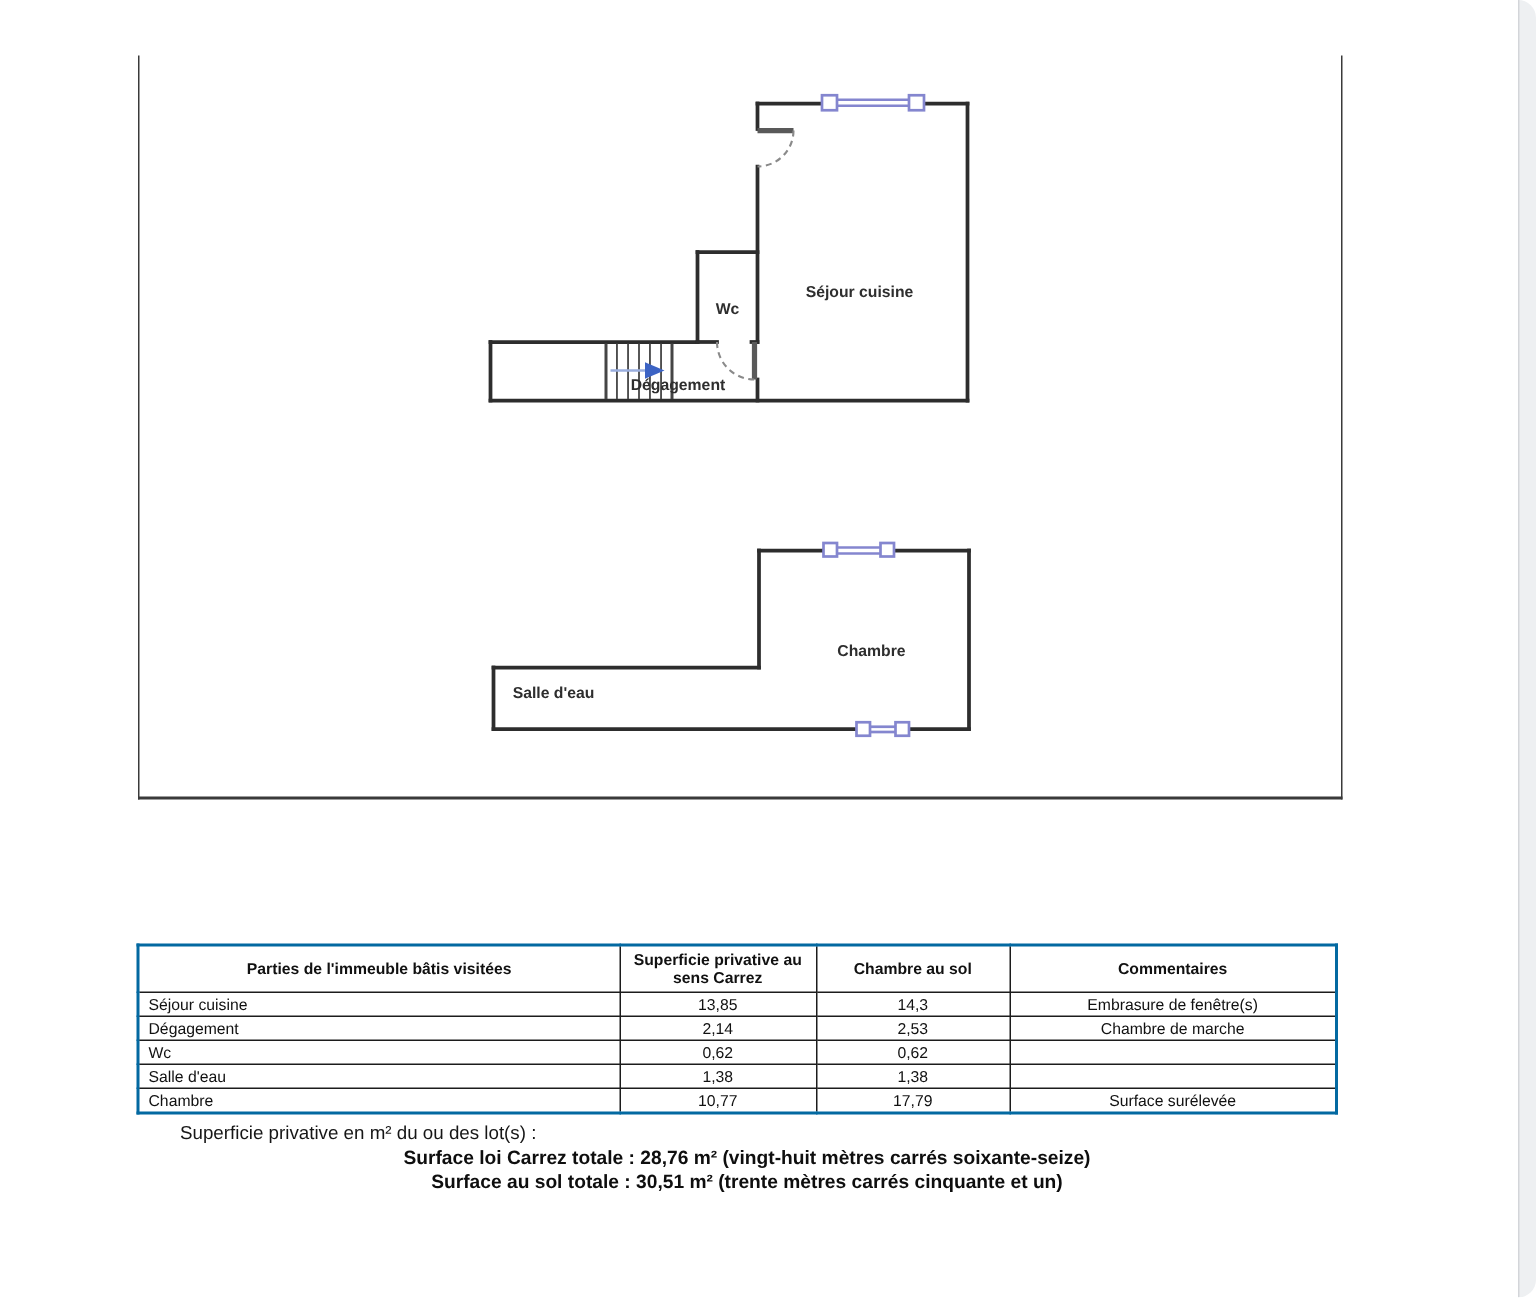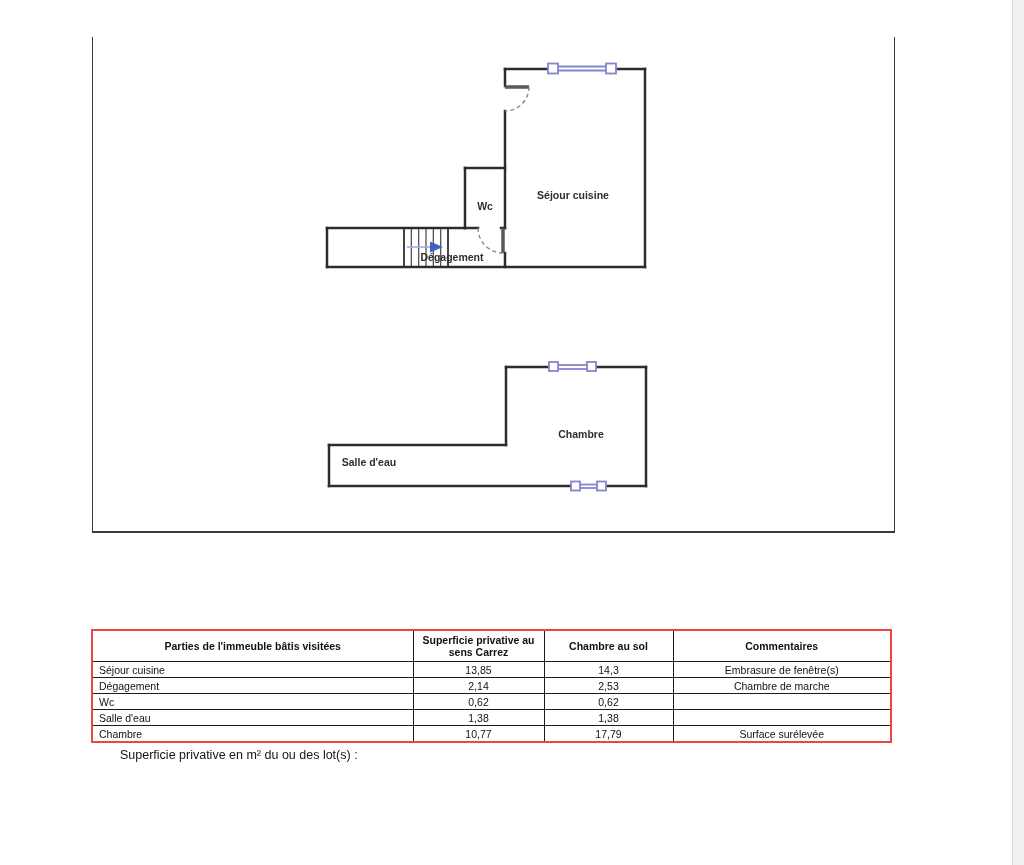--- a/index.html
+++ b/index.html
@@ -1,36 +1,36 @@
 <!DOCTYPE html>
 <html><head>
 <meta charset="utf-8">
 <style>
   html,body{margin:0;padding:0;background:#ffffff;}
   #page{position:relative;width:1024px;height:865px;background:#ffffff;overflow:hidden;
-        font-family:"Liberation Sans", sans-serif;color:#1c1c1c;}
+        font-family:"Liberation Sans", sans-serif;color:#1c1c1c;border-radius:12px;}
 
   
   #edge-strip{position:absolute;right:0;top:0;width:11px;height:865px;
               background:#eef0f2;border-left:1px solid #d3d5d9;}
 
   
   #plan-box{position:absolute;left:92px;top:37px;width:801px;height:494px;
             border-left:1.5px solid #3a3a3a;border-right:1.5px solid #3a3a3a;
             border-bottom:2px solid #3a3a3a;background:#ffffff;}
 
   #plan-svg{position:absolute;left:0;top:0;width:1024px;height:865px;pointer-events:none;}
 
   .room-label{position:absolute;font-weight:bold;font-size:10.5px;color:#2e2e2e;
               text-align:center;white-space:nowrap;}
 
   
   #meas-table{position:absolute;left:91px;top:629px;width:799px;border-collapse:collapse;
               table-layout:fixed;font-size:10.5px;color:#111;background:#fff;
-              border:2px solid #ef4444;}
+              border:2px solid #0369a1;}
   #meas-table th,#meas-table td{border:1.5px solid #1c1c1c;padding:0 4px;overflow:hidden;}
   #meas-table th{height:30px;font-weight:bold;text-align:center;vertical-align:middle;line-height:1.15;}
   #meas-table td{height:15px;vertical-align:middle;}
   #meas-table td.c{text-align:center;margin-left:19px;}
   #meas-table td.l{text-align:left;padding-left:6px;}
 
   #intro-line{position:absolute;left:120px;top:748px;font-size:12.5px;color:#161616;}
   #totals{position:absolute;left:95px;top:764px;width:806px;text-align:center;
           font-weight:bold;font-size:12.8px;line-height:16px;color:#0e0e0e;}
 </style>
@@ -161,15 +161,19 @@
       <tr>
         <td class="l">Chambre</td>
         <td class="c">10,77</td>
         <td class="c">17,79</td>
         <td class="c">Surface surélevée</td>
       </tr>
     </tbody>
   </table>
 
   <div id="intro-line">Superficie privative en m² du ou des lot(s) :</div>
+  <div id="totals">
+    <div>Surface loi Carrez totale : 28,76 m² (vingt-huit mètres carrés soixante-seize)</div>
+    <div>Surface au sol totale : 30,51 m² (trente mètres carrés cinquante et un)</div>
+  </div>
 
   <div id="edge-strip"></div>
 </div>
 
 </body></html>

